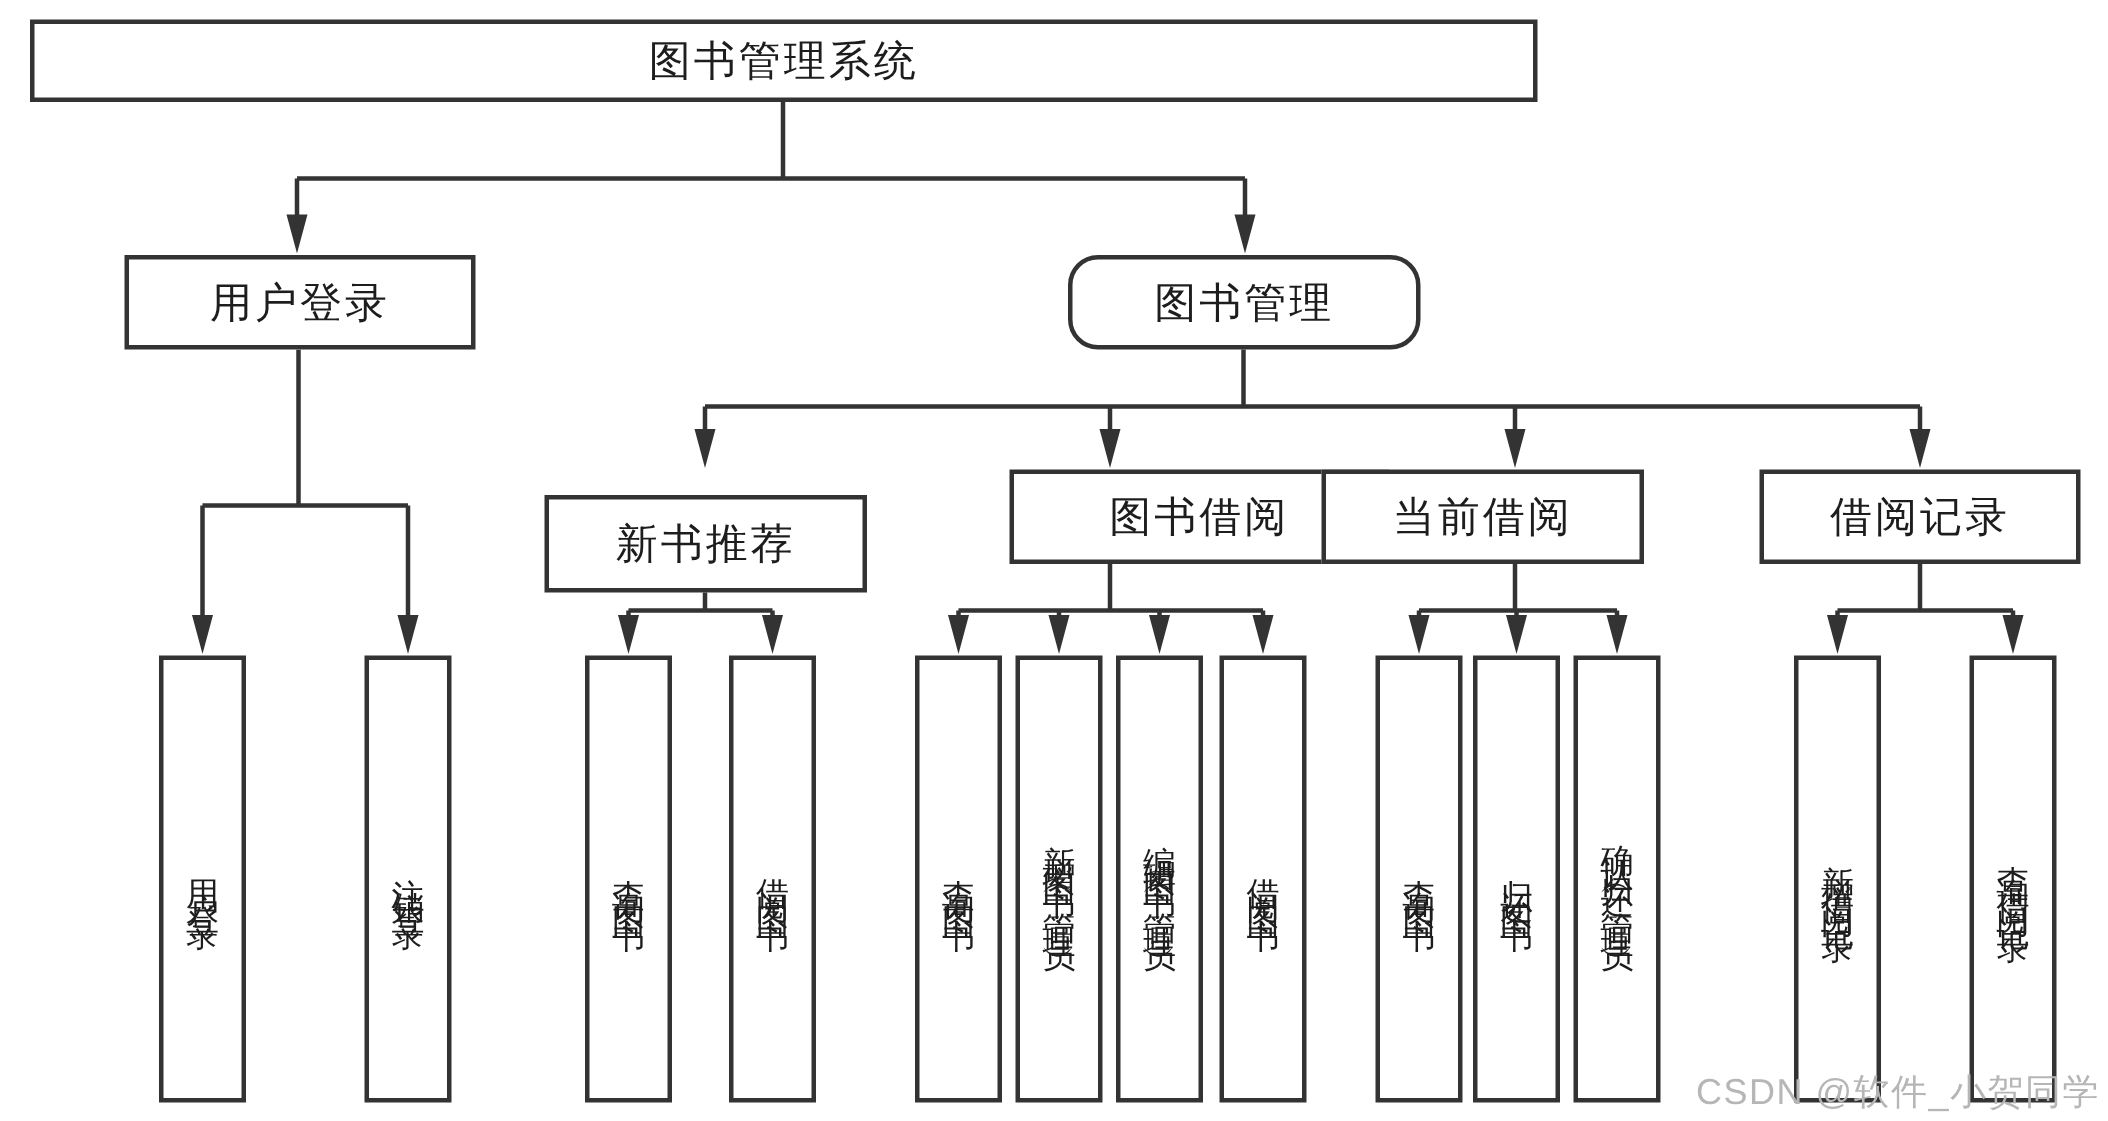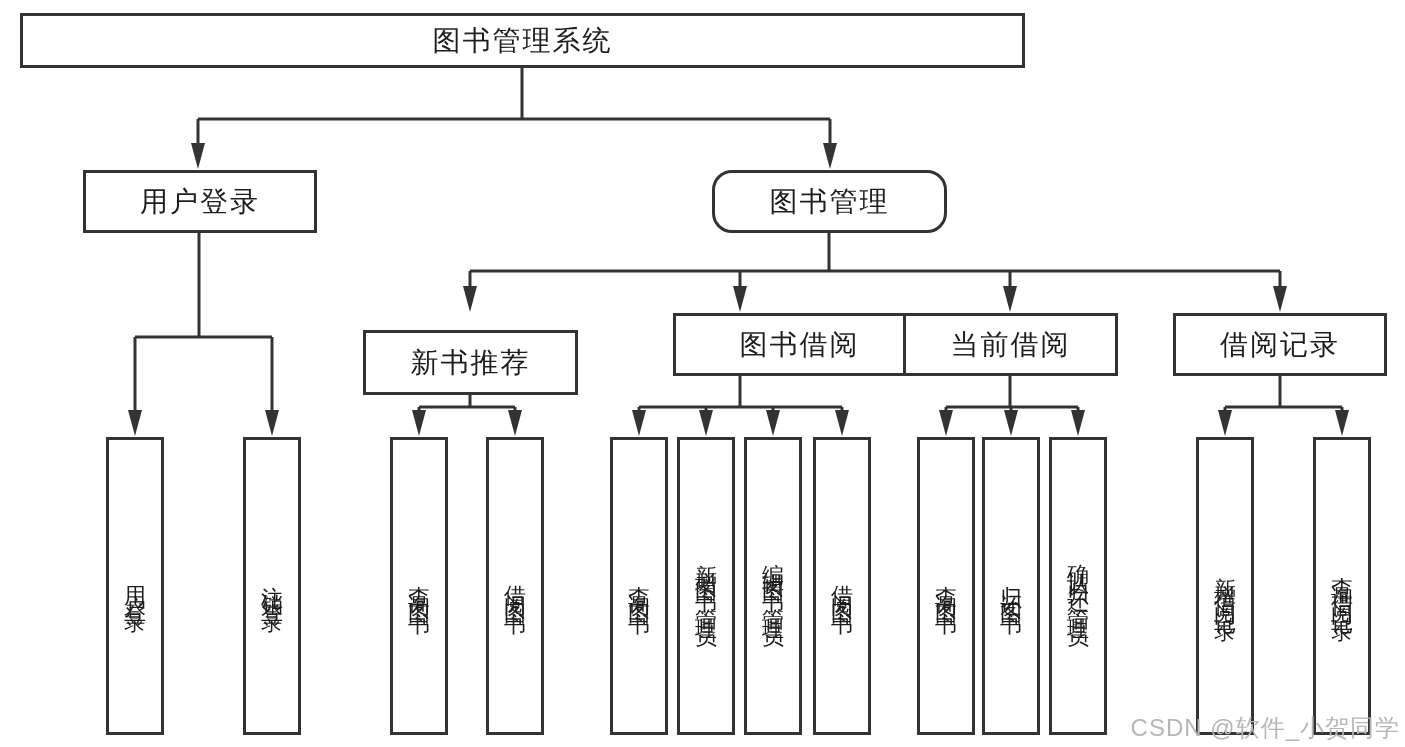--- a/index.html
+++ b/index.html
@@ -38,21 +38,21 @@
     letter-spacing: 9px;
     line-height: 1;
     color: var(--text, #1d1d1d);
   }
   
   .n-root  { left: 20px;  top: 13px;  width: 1005px; height: 55px; }
   .n-b0    { left: 83px;  top: 170px; width: 234px;  height: 63px; }
   .n-b1    { left: 712px; top: 170px; width: 235px;  height: 63px; border-radius: 20px; }
   .n-g0    { left: 363px; top: 330px; width: 215px;  height: 65px; }
   .n-g1    { left: 633px; top: 313px; width: 253px;  height: 63px; margin-left: 40px; }
-  .n-g2    { left: 903px; top: 313px; width: 215px;  height: 63px; }
+  .n-g2    { left: 881px; top: 313px; width: 215px;  height: 63px; }
   .n-g3    { left: 1173px;top: 313px; width: 214px;  height: 63px; }
   .leaf    { top: 437px;  width: 58px; height: 298px; }
   .l-b0a { left: 106px; }  .l-b0b { left: 243px; }
   .l-g0a { left: 390px; }  .l-g0b { left: 486px; }
   .l-g1a { left: 610px; }  .l-g1b { left: 677px; }
   .l-g1c { left: 744px; }  .l-g1d { left: 813px; }
   .l-g2a { left: 917px; }  .l-g2b { left: 982px; }
   .l-g2c { left: 1049px; }
   .l-g3a { left: 1196px; } .l-g3b { left: 1313px; }
 

